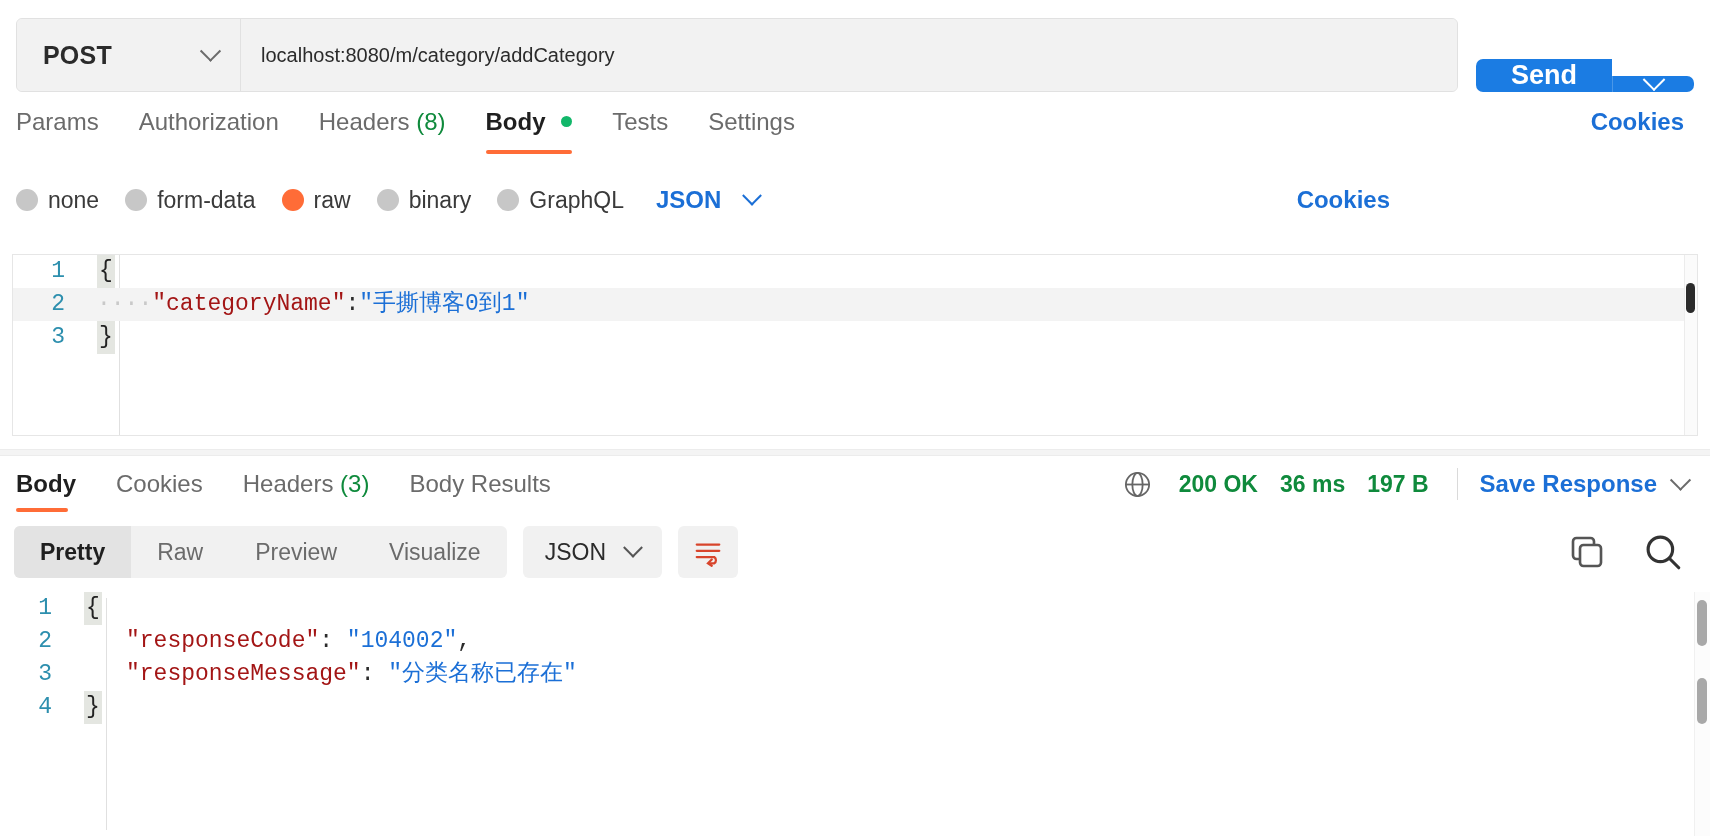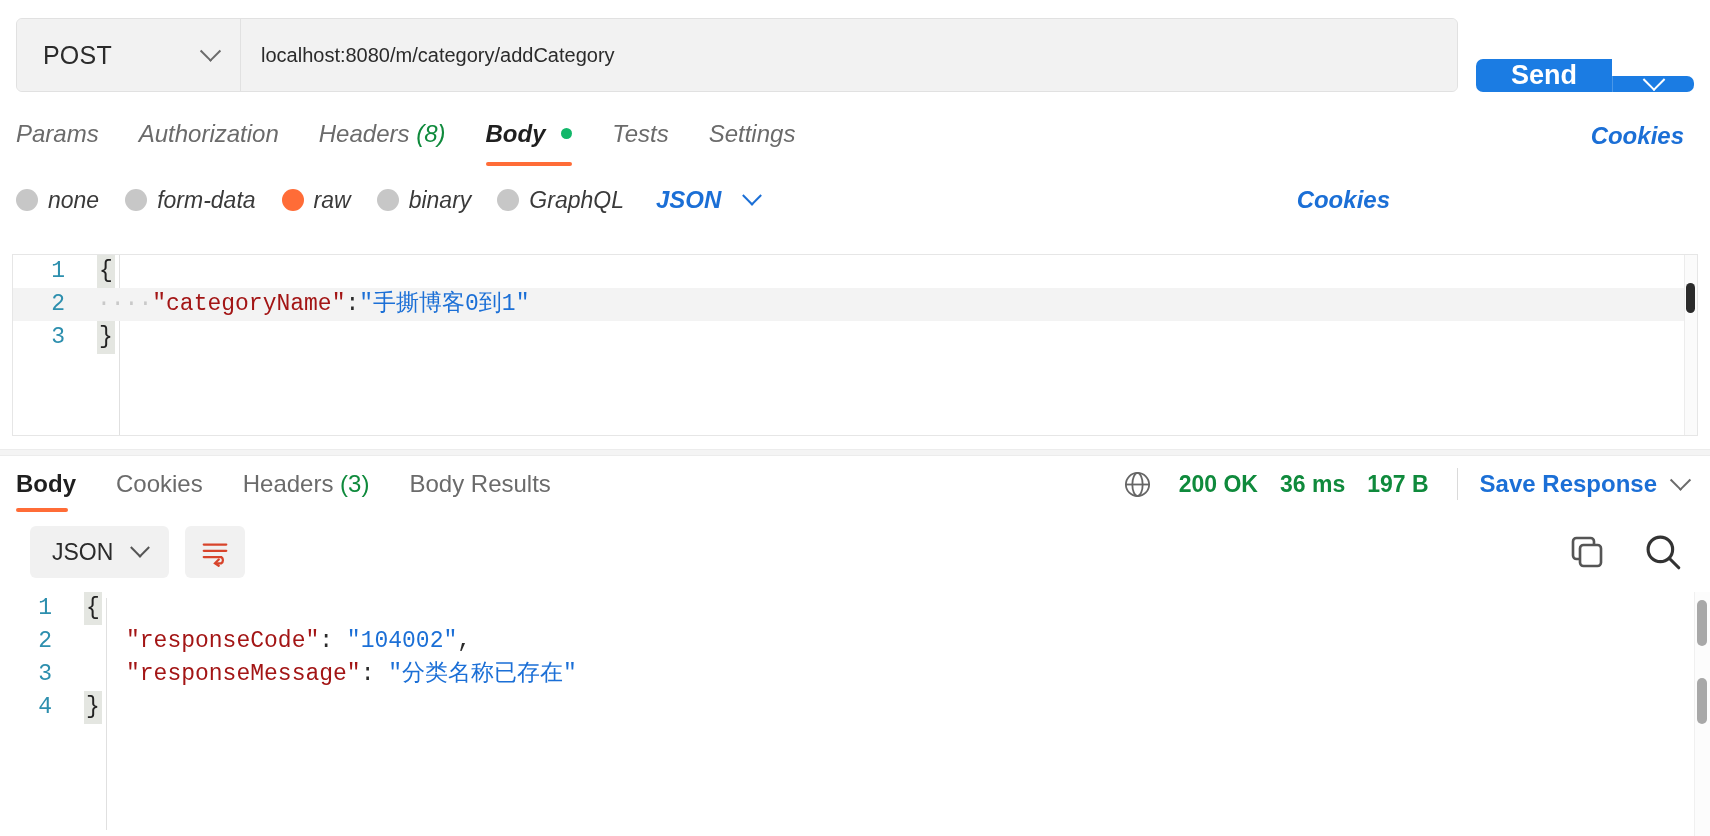--- a/index.html
+++ b/index.html
@@ -21,21 +21,21 @@
   .url-group {
     flex: 1 1 auto; display: flex; align-items: stretch;
     height: 74px; border: 1px solid #e1e1e1; border-radius: 6px;
     background: #f2f2f2; overflow: hidden; margin-right: 18px;
   }
   .method-select {
     width: 224px; display: flex; align-items: center; justify-content: space-between;
     padding: 0 22px 0 26px; background:#f2f2f2; border-right: 1px solid #e1e1e1;
     cursor: pointer;
   }
-  .method-label { font-size: 25px; font-weight: 400; color: #2b2b2b; letter-spacing: .2px; }
+  .method-label { font-size: 25px; font-weight: 700; color: #2b2b2b; letter-spacing: .2px; }
   .chev {
     display:inline-block; width: 15px; height: 15px;
     border-right: 2.4px solid #6b6b6b; border-bottom: 2.4px solid #6b6b6b;
     transform: rotate(45deg) translate(-3px,-3px);
   }
   .url-input {
     flex: 1 1 auto; display:flex; align-items:center; padding-left: 20px;
     background: #f2f2f2; font-size: 20px; color: #2b2b2b; cursor: text;
     white-space: nowrap; overflow: hidden;
   }
@@ -52,21 +52,21 @@
   }
   .chev-w {
     display:inline-block; width: 16px; height: 16px;
     border-right: 2.6px solid #ffffff; border-bottom: 2.6px solid #ffffff;
     transform: rotate(45deg) translate(-3px,-3px);
   }
 
   
   .req-tabs {
     position: absolute; left:0; top: 108px; width: 1710px; height: 56px;
-    display:flex; align-items:center; padding: 0 16px; font-style: italic;
+    display:flex; align-items:flex-start; padding: 0 16px;
   }
   .tab {
     position: relative; font-size: 24px; color: #6b6b6b; cursor: pointer;
     margin-right: 40px; padding-bottom: 4px; white-space: nowrap;
   }
   .tab.active { color: #1f1f1f; font-weight: 700; }
   .tab.active::after {
     content:""; position:absolute; left:0; right:0; bottom: -14px; height: 4px;
     background: #ff6c37; border-radius: 2px;
   }
@@ -76,21 +76,21 @@
     background: #12b76a; margin-left: 9px; vertical-align: 3px;
   }
   .cookies-link {
     margin-left: auto; color: #1b6fd6; font-size: 24px; font-weight: 700;
     cursor: pointer; margin-right: 10px;
   }
 
   
   .body-type-row {
     position: absolute; left: 0; top: 176px; width: 1416px; height: 48px;
-    display:flex; align-items:center; padding: 0 16px; font-style: italic;
+    display:flex; align-items:center; padding: 0 16px;
   }
   .radio-item { display:flex; align-items:center; margin-right: 26px; cursor:pointer; white-space:nowrap;}
   .radio {
     width: 22px; height: 22px; border-radius: 50%; background:#c7c7c7;
     margin-right: 10px; flex: 0 0 auto;
   }
   .radio.sel { background: #ff6c37; }
   .radio-label { font-size: 23px; color: #3a3a3a; }
   .json-sel { display:flex; align-items:center; cursor:pointer; margin-left: 6px; }
   .json-sel .txt { color:#1b6fd6; font-size: 24px; font-weight: 700; margin-right: 24px; }
@@ -341,20 +341,34 @@
       <span class="stat">200 OK</span>
       <span class="stat">36 ms</span>
       <span class="stat">197 B</span>
       <span class="sep-v"></span>
       <span class="save-resp">Save Response</span>
       <span class="chev" style="margin-right:6px;"></span>
     </div>
   </div>
 
   <div class="resp-toolbar">
+    <div class="segmented">
+      <div class="seg active">
+        <span>Pretty</span>
+      </div>
+      <div class="seg">
+        <span>Raw</span>
+      </div>
+      <div class="seg">
+        <span>Preview</span>
+      </div>
+      <div class="seg">
+        <span>Visualize</span>
+      </div>
+    </div>
 
     <div class="pill">
       <span class="txt">JSON</span>
       <span class="chev-g"></span>
     </div>
 
     <div class="icon-pill">
       <svg width="30" height="30" viewBox="0 0 24 24" fill="none" stroke="#d8442b" stroke-width="1.8" stroke-linecap="round">
         <line x1="3" y1="6" x2="21" y2="6"></line>
         <line x1="3" y1="11" x2="21" y2="11"></line>

